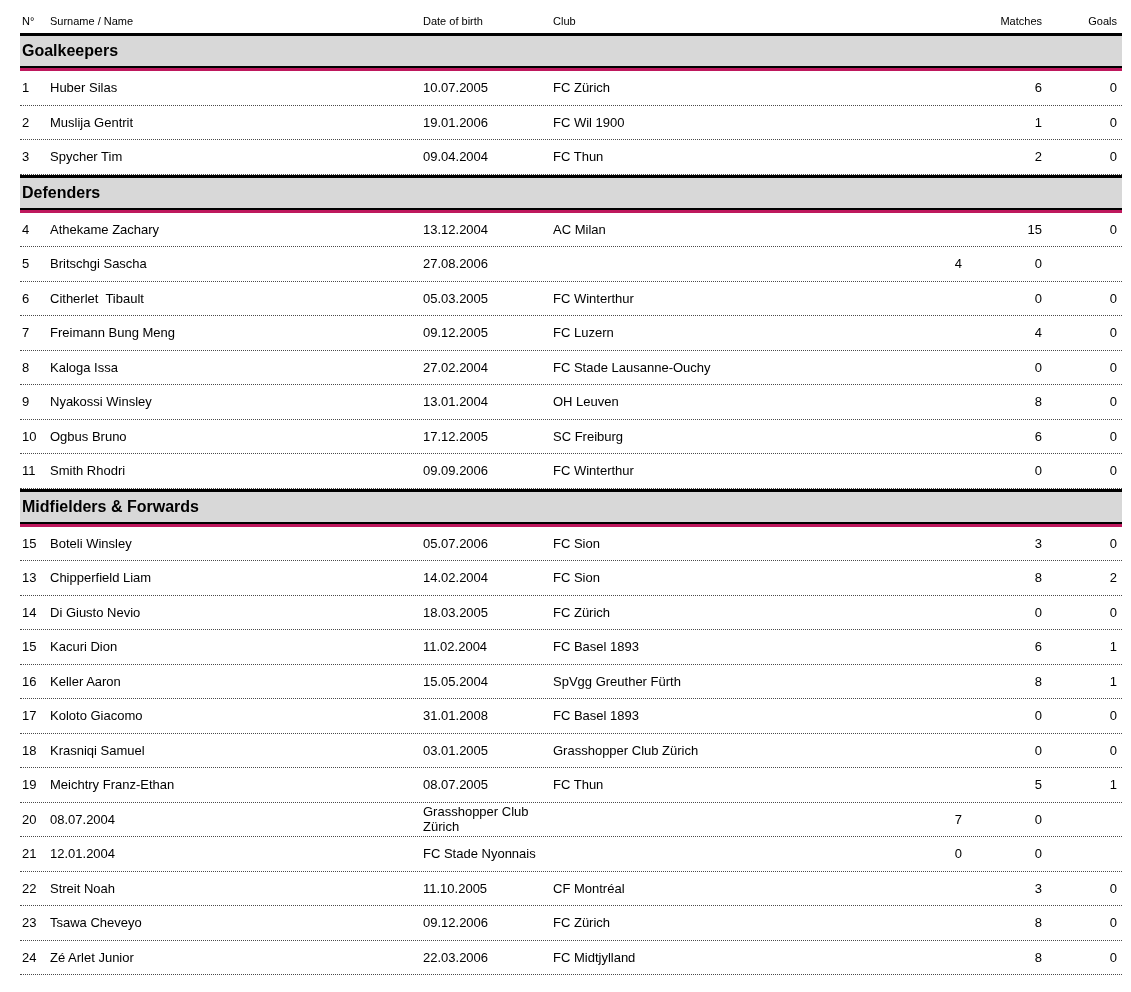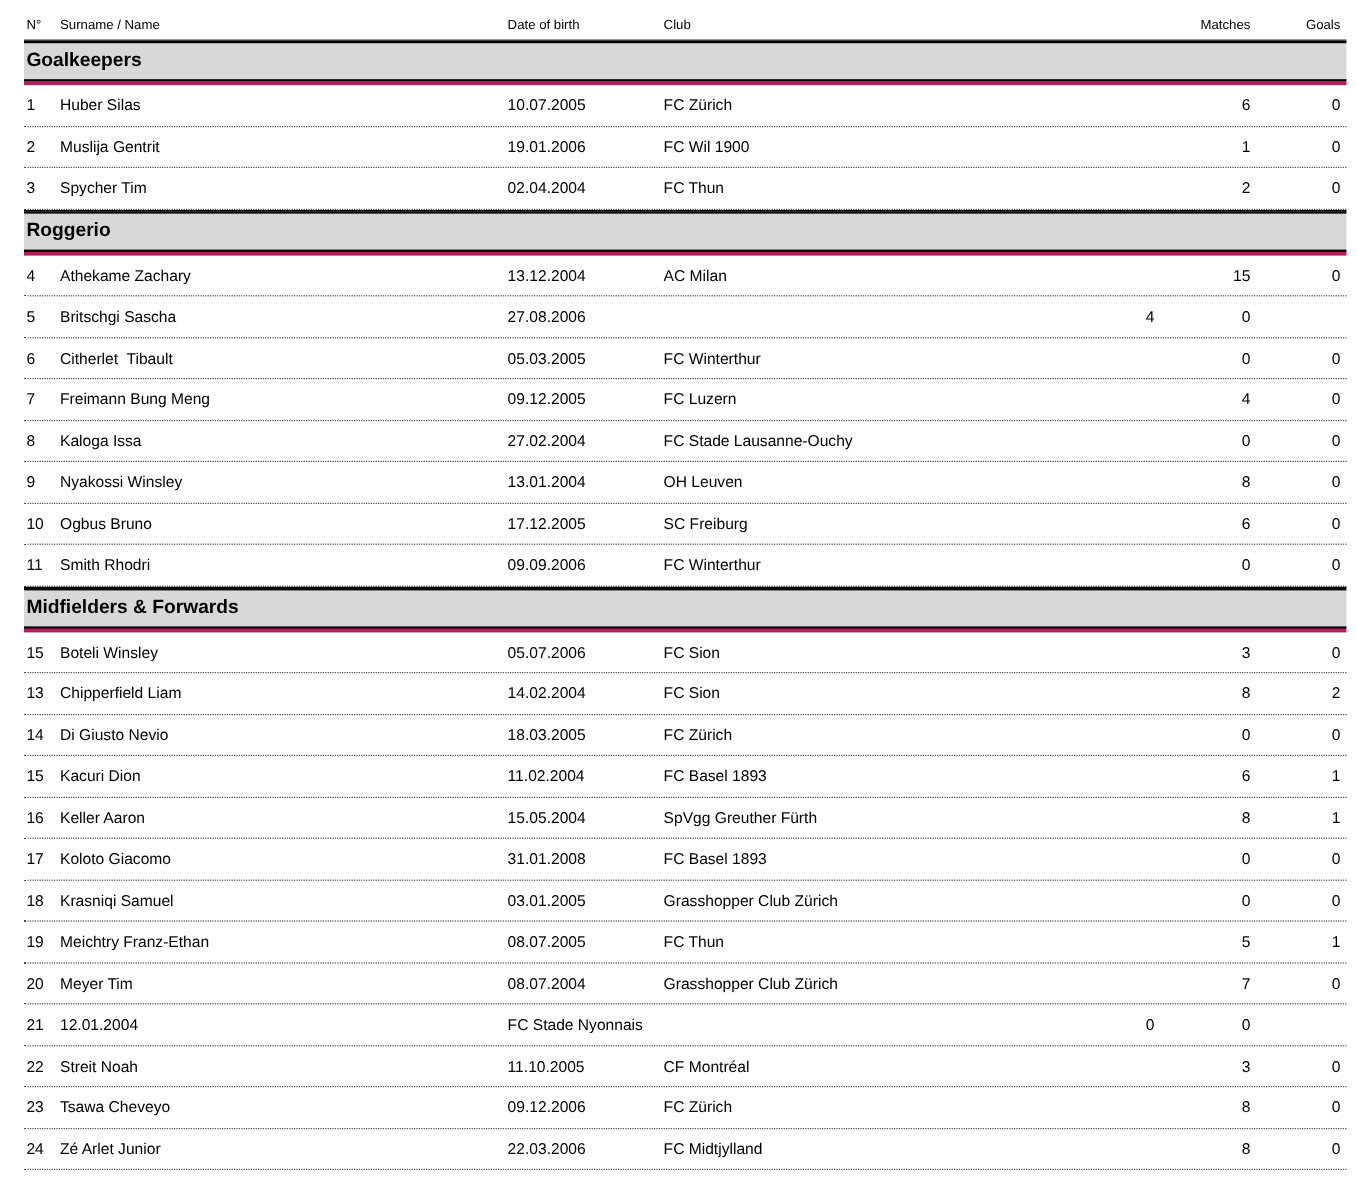--- a/index.html
+++ b/index.html
@@ -85,27 +85,27 @@
         <div class="cell cell-no">2</div>
         <div class="cell cell-name">Muslija Gentrit</div>
         <div class="cell cell-dob">19.01.2006</div>
         <div class="cell cell-club">FC Wil 1900</div>
         <div class="cell cell-matches">1</div>
         <div class="cell cell-goals">0</div>
       </div>
       <div class="grid-row player-row">
         <div class="cell cell-no">3</div>
         <div class="cell cell-name">Spycher Tim</div>
-        <div class="cell cell-dob">02.04.2004</div>
+        <div class="cell cell-dob">09.04.2004</div>
         <div class="cell cell-club">FC Thun</div>
         <div class="cell cell-matches">2</div>
         <div class="cell cell-goals">0</div>
       </div>
       <div class="section-outer">
-        <div class="section-inner">Roggerio</div>
+        <div class="section-inner">Defenders</div>
       </div>
       <div class="grid-row player-row">
         <div class="cell cell-no">4</div>
         <div class="cell cell-name">Athekame Zachary</div>
         <div class="cell cell-dob">13.12.2004</div>
         <div class="cell cell-club">AC Milan</div>
         <div class="cell cell-matches">15</div>
         <div class="cell cell-goals">0</div>
       </div>
       <div class="grid-row player-row">
@@ -225,21 +225,20 @@
       <div class="grid-row player-row">
         <div class="cell cell-no">19</div>
         <div class="cell cell-name">Meichtry Franz-Ethan</div>
         <div class="cell cell-dob">08.07.2005</div>
         <div class="cell cell-club">FC Thun</div>
         <div class="cell cell-matches">5</div>
         <div class="cell cell-goals">1</div>
       </div>
       <div class="grid-row player-row">
         <div class="cell cell-no">20</div>
-        <div class="cell cell-name">Meyer Tim</div>
         <div class="cell cell-dob">08.07.2004</div>
         <div class="cell cell-club">Grasshopper Club Zürich</div>
         <div class="cell cell-matches">7</div>
         <div class="cell cell-goals">0</div>
       </div>
       <div class="grid-row player-row">
         <div class="cell cell-no">21</div>
         <div class="cell cell-dob">12.01.2004</div>
         <div class="cell cell-club">FC Stade Nyonnais</div>
         <div class="cell cell-matches">0</div>

